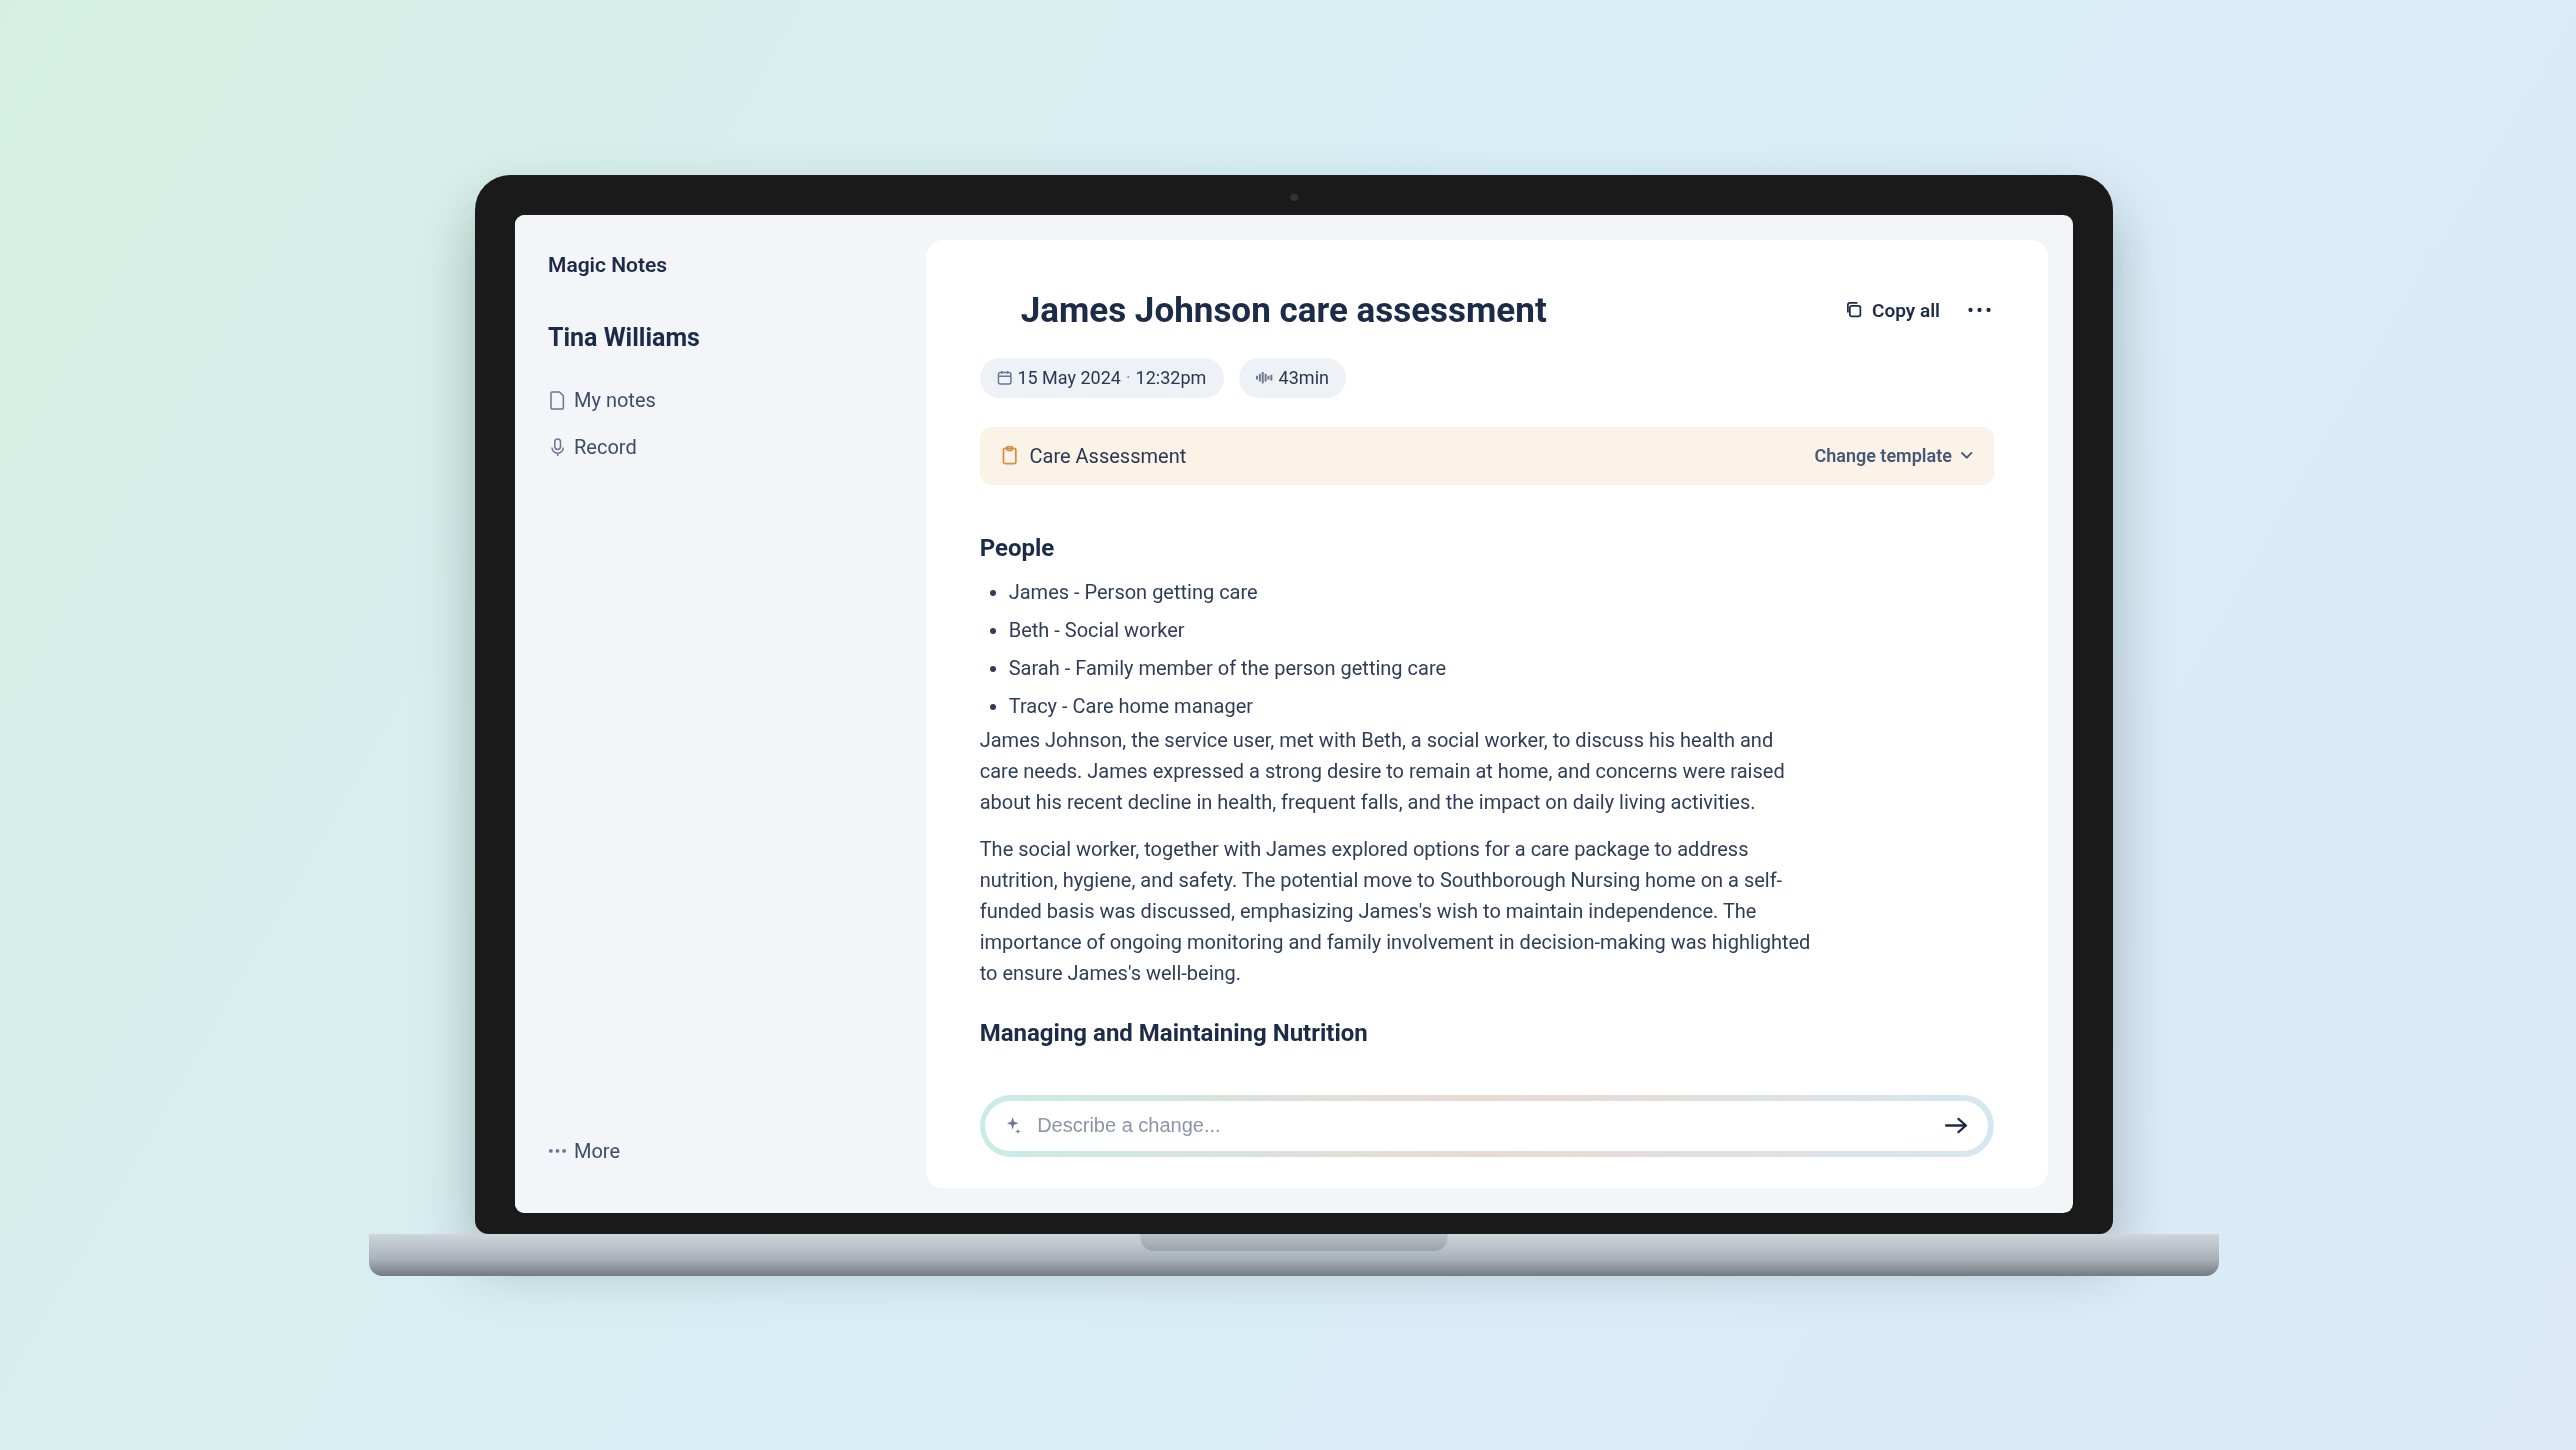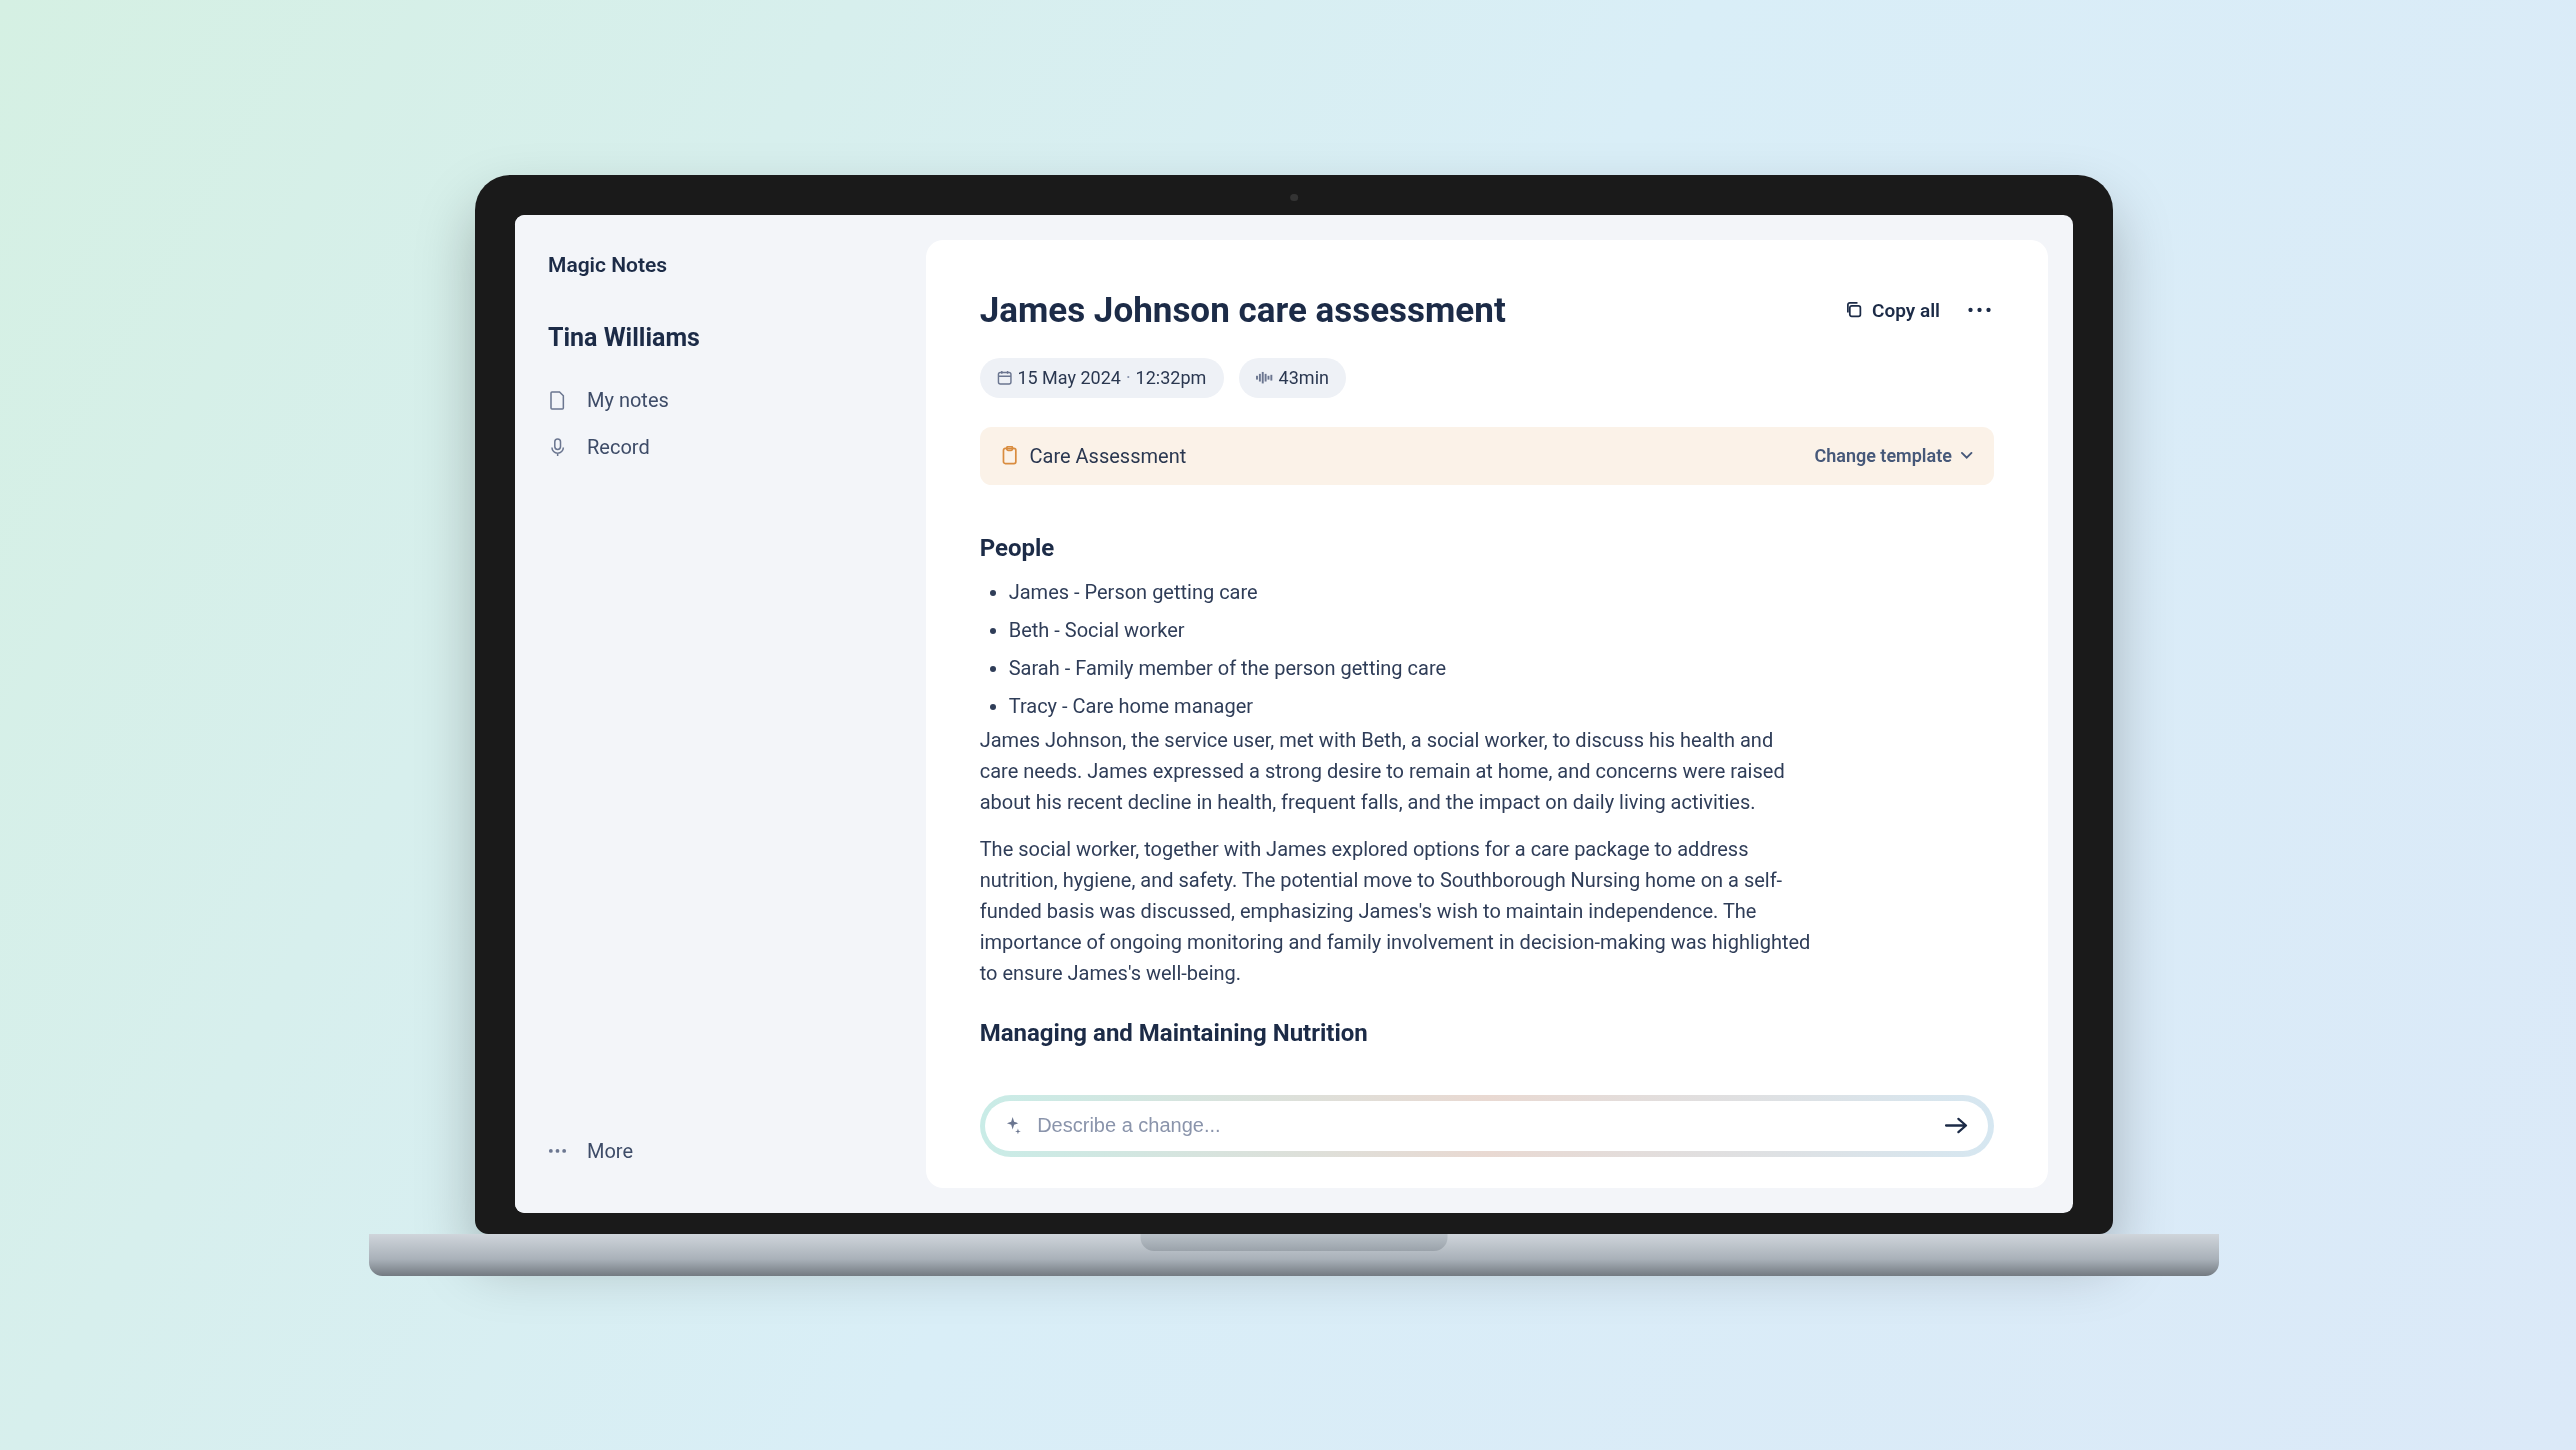--- a/index.html
+++ b/index.html
@@ -83,37 +83,38 @@
   }
   .user-name {
     font-size: 25px;
     font-weight: 700;
     color: #1c2b47;
     margin-bottom: 25px;
   }
   .nav-item, .footer-item {
     display: flex;
     align-items: center;
-    gap: 20px;
+    gap: 7px;
     color: #3e4c68;
     font-size: 20px;
     padding: 11.5px 0;
     cursor: pointer;
   }
   .nav-item .icon, .footer-item .icon {
     width: 19px; height: 19px; display:inline-flex; align-items:center; justify-content:center;
     color:#6b7690;
   }
   .sidebar-spacer { flex: 1; }
 
   
   .doc-header {
     display: flex;
     justify-content: space-between;
     margin-bottom: 27px;
+    margin-left: 41px;
   }
   .doc-title {
     font-size: 35px;
     font-weight: 700;
     color: #1c2b47;
   }
   .header-actions {
     display: flex; align-items: center; gap: 27px;
   }
   .copy-all {

